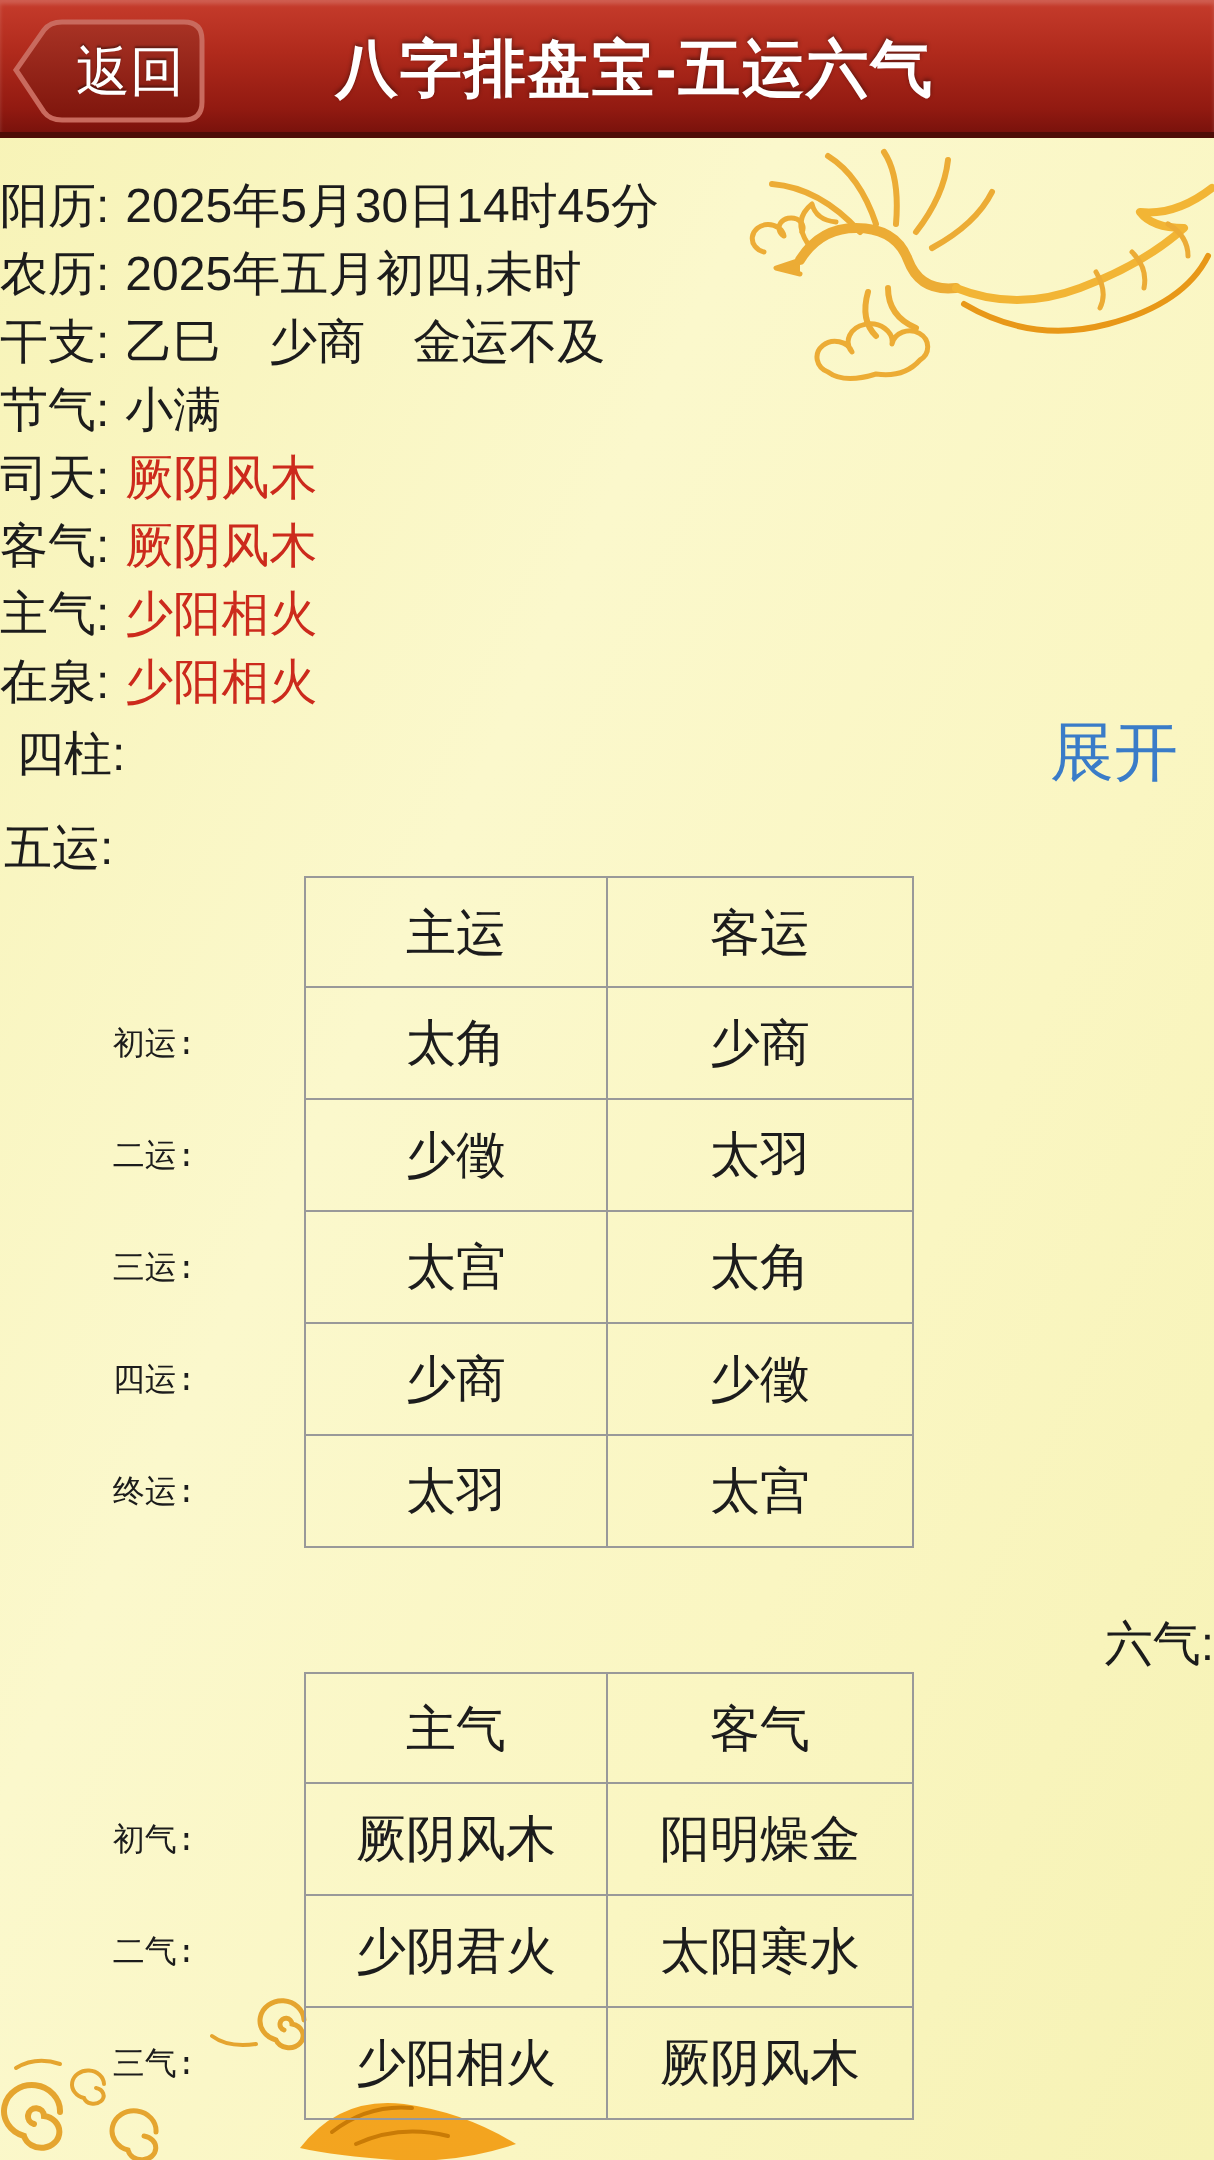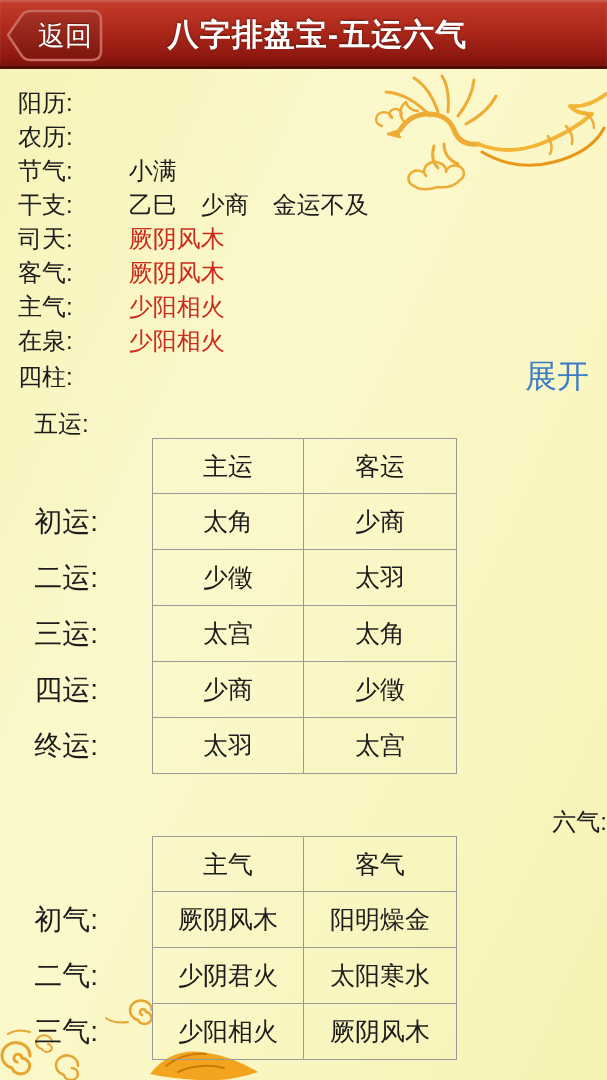--- a/index.html
+++ b/index.html
@@ -31,37 +31,37 @@
     position:absolute; left:22px; right:4px; top:0; height:55px;
     display:flex; align-items:center; justify-content:center;
     color:#fff; font-size:27px; font-weight:normal; text-shadow:0 -1px 1px rgba(0,0,0,.4);
   }
   
   .deco { position:absolute; pointer-events:none; z-index:1; }
   .deco-phoenix { left:352px; top:74px; }
   .deco-clouds  { left:0; top:978px; }
   
   .content { position:absolute; top:72px; left:0; width:607px; z-index:2; }
-  .info-row { display:flex; align-items:center; height:34px; margin-left:18px; font-size:24px; white-space:pre;gap:48px; }
+  .info-row { display:flex; align-items:center; height:34px; font-size:24px; white-space:pre; }
   .info-row .lbl { margin-right:8px; }
   .group-basic { padding-top:14px; }
   .group-yun .val { color:#cc2a1c; }
   .sizhu-row {
     display:flex; align-items:center; justify-content:space-between;
-    margin:2px 18px 0 18px; height:34px; font-size:24px;
+    margin:2px 18px 0 8px; height:34px; font-size:24px;
   }
   .expand-link { color:#3a7cc8; font-size:32px; cursor:pointer; }
-  .sec-label { margin-left:34px; margin-top:14px; height:30px; font-size:24px; }
+  .sec-label { margin-left:2px; margin-top:14px; height:30px; font-size:24px; }
   .sec-label.liuqi { margin-top:32px;text-align:right; }
   
   .otable { display:grid; grid-template-columns:152px 152px 153px; }
   .trow { display:contents; }
   .gl {
     height:56px; display:flex; align-items:center; justify-content:flex-end;
-    padding-right:54px; font-size:28px;
+    padding-right:54px; font-size:16px;font-family:Liberation Mono, monospace;
   }
   .tc {
     height:56px; display:flex; align-items:center; justify-content:center;
     font-size:25px; border-right:1px solid #999; border-bottom:1px solid #999;
   }
   .tc.c1 { border-left:1px solid #999; }
   .trow.hdr .tc { border-top:1px solid #999; }
 </style>
 </head>
 <body>
@@ -112,24 +112,24 @@
         </defs>
         <path d="M3 27 L17 7 Q20 3 26 3 L87 3 Q96 3 96 12 L96 43 Q96 52 87 52 L26 52 Q20 52 17 48 Z" fill="url(#bbg)" stroke="#c96a5e" stroke-width="2.5"></path>
       </svg>
       <span class="back-label">返回</span>
     </div>
   </div>
 
   <div class="content">
 
     <div class="group-basic">
-      <div class="info-row"><span class="lbl">阳历:</span></div>
-      <div class="info-row"><span class="lbl">农历:</span></div>
+      <div class="info-row"><span class="lbl">阳历:</span><span class="val">2025年5月30日14时45分</span></div>
+      <div class="info-row"><span class="lbl">农历:</span><span class="val">2025年五月初四,未时</span></div>
+      <div class="info-row"><span class="lbl">干支:</span><span class="val">乙巳　少商　金运不及</span></div>
       <div class="info-row"><span class="lbl">节气:</span><span class="val">小满</span></div>
-      <div class="info-row"><span class="lbl">干支:</span><span class="val">乙巳　少商　金运不及</span></div>
     </div>
 
     <div class="group-yun">
       <div class="info-row"><span class="lbl">司天:</span><span class="val">厥阴风木</span></div>
       <div class="info-row"><span class="lbl">客气:</span><span class="val">厥阴风木</span></div>
       <div class="info-row"><span class="lbl">主气:</span><span class="val">少阳相火</span></div>
       <div class="info-row"><span class="lbl">在泉:</span><span class="val">少阳相火</span></div>
     </div>
 
     <div class="sizhu-row">

